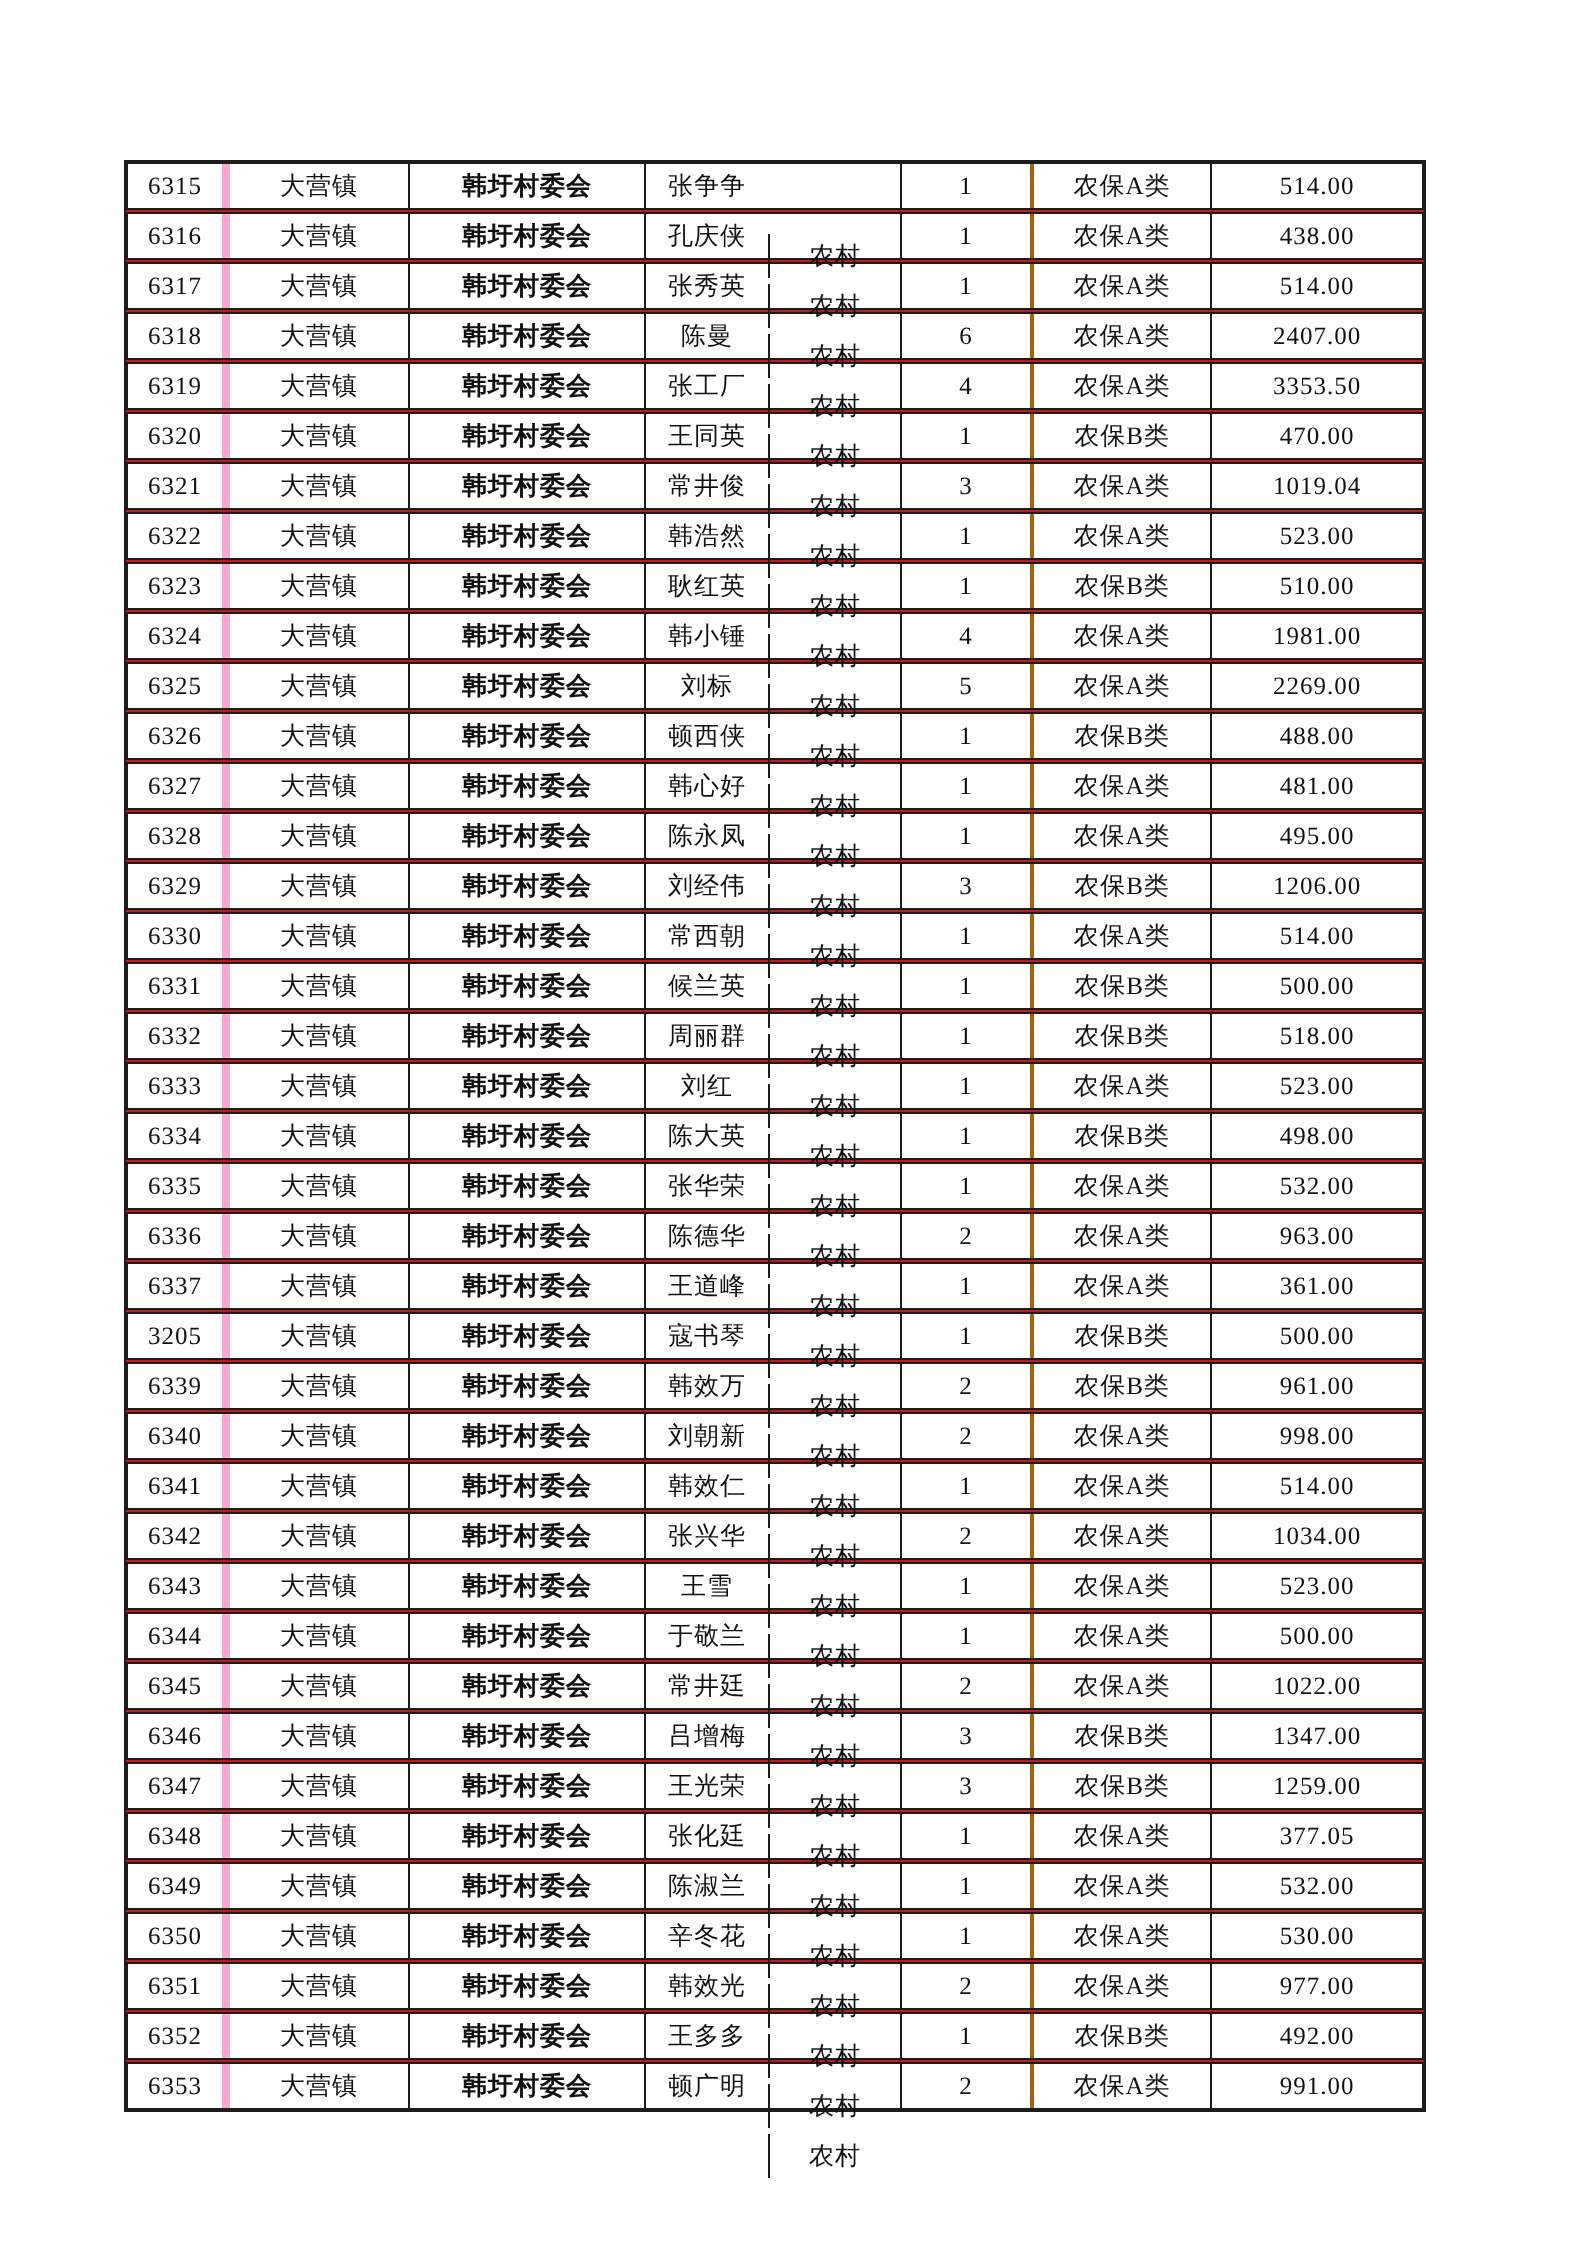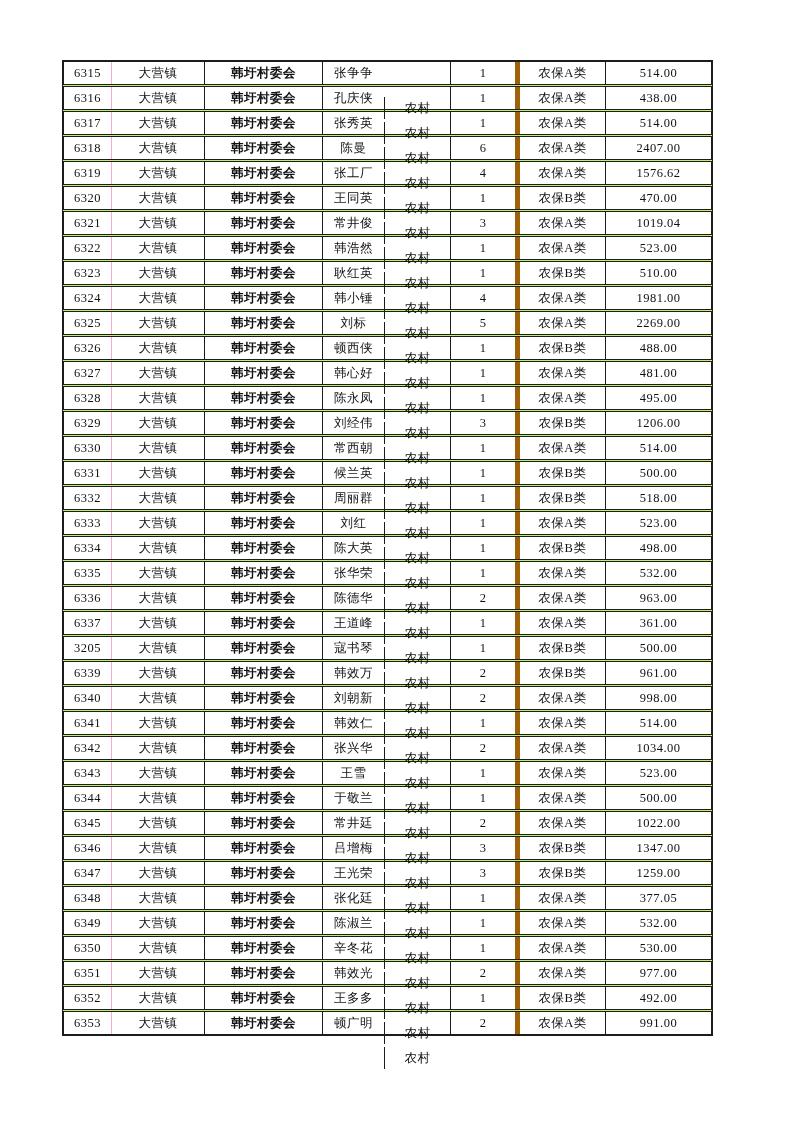--- a/index.html
+++ b/index.html
@@ -9,24 +9,24 @@
     font-family: "Liberation Serif", "DejaVu Serif", serif;
   }
   .page {
     position: relative;
     width: 793px; height: 1122px;
     background: #ffffff;
     overflow: hidden;
   }
   .grid-table {
     position: absolute;
-    left: 62px; top: 60px;
+    left: 62px; top: 80px;
     width: 651px;
     border: 1px solid #1c1c1c;
-    background: #bef264;
+    background: #b91c1c;
   }
   .grid-row {
     display: flex;
     height: 24px;
     border: 1px solid #1c1c1c;
     margin-bottom: 1px;
     background: #ffffff;
   }
   .grid-row:last-child { margin-bottom: 0; }
   .cell {
@@ -34,26 +34,26 @@
     align-items: center;
     justify-content: center;
     height: 22px;
     font-size: 12.5px;
     color: #111111;
     letter-spacing: 0.5px;
     white-space: nowrap;
     overflow: hidden;
   }
   .c0 { width: 47px; }
-  .c1 { width: 93px;  border-left: 1px solid #f9a8d4; }
+  .c1 { width: 93px;  border-left: 4px solid #f9a8d4; }
   .c2 { width: 118px; border-left: 1px solid #1c1c1c; font-weight: bold; }
   .c3 { width: 62px;  border-left: 1px solid #1c1c1c; }
   .c4 { width: 66px;  border-left: 1px solid #1c1c1c; margin-top: 35px; }
   .c5 { width: 65px;  border-left: 1px solid #1c1c1c; }
-  .c6 { width: 90px;  border-left: 5px solid #a16207; }
+  .c6 { width: 90px;  border-left: 2px solid #a16207; }
   .c7 { width: 106px; border-left: 1px solid #1c1c1c; }
 </style>
 </head>
 <body>
 
 <div class="page">
   <div class="grid-table">
       <div class="grid-row">
     <div class="cell c0">6315</div>
     <div class="cell c1">大营镇</div>
@@ -95,21 +95,21 @@
     <div class="cell c7">2407.00</div>
   </div>
       <div class="grid-row">
     <div class="cell c0">6319</div>
     <div class="cell c1">大营镇</div>
     <div class="cell c2">韩圩村委会</div>
     <div class="cell c3">张工厂</div>
     <div class="cell c4">农村</div>
     <div class="cell c5">4</div>
     <div class="cell c6">农保A类</div>
-    <div class="cell c7">1576.62</div>
+    <div class="cell c7">3353.50</div>
   </div>
       <div class="grid-row">
     <div class="cell c0">6320</div>
     <div class="cell c1">大营镇</div>
     <div class="cell c2">韩圩村委会</div>
     <div class="cell c3">王同英</div>
     <div class="cell c4">农村</div>
     <div class="cell c5">1</div>
     <div class="cell c6">农保B类</div>
     <div class="cell c7">470.00</div>

